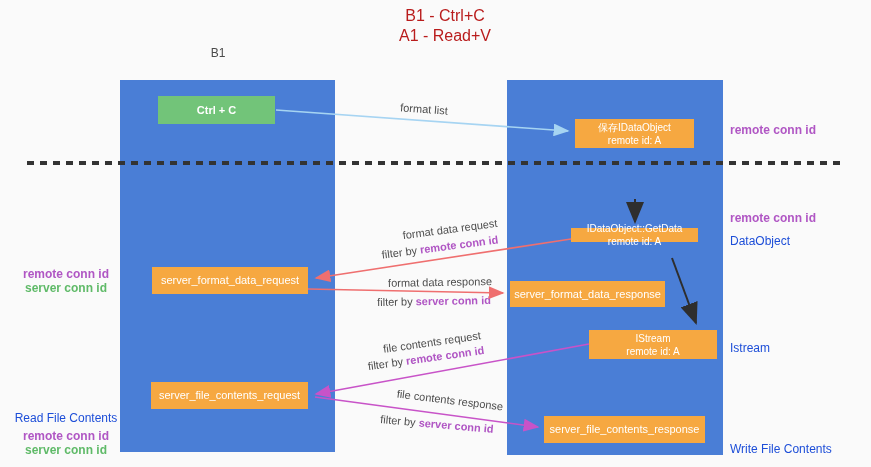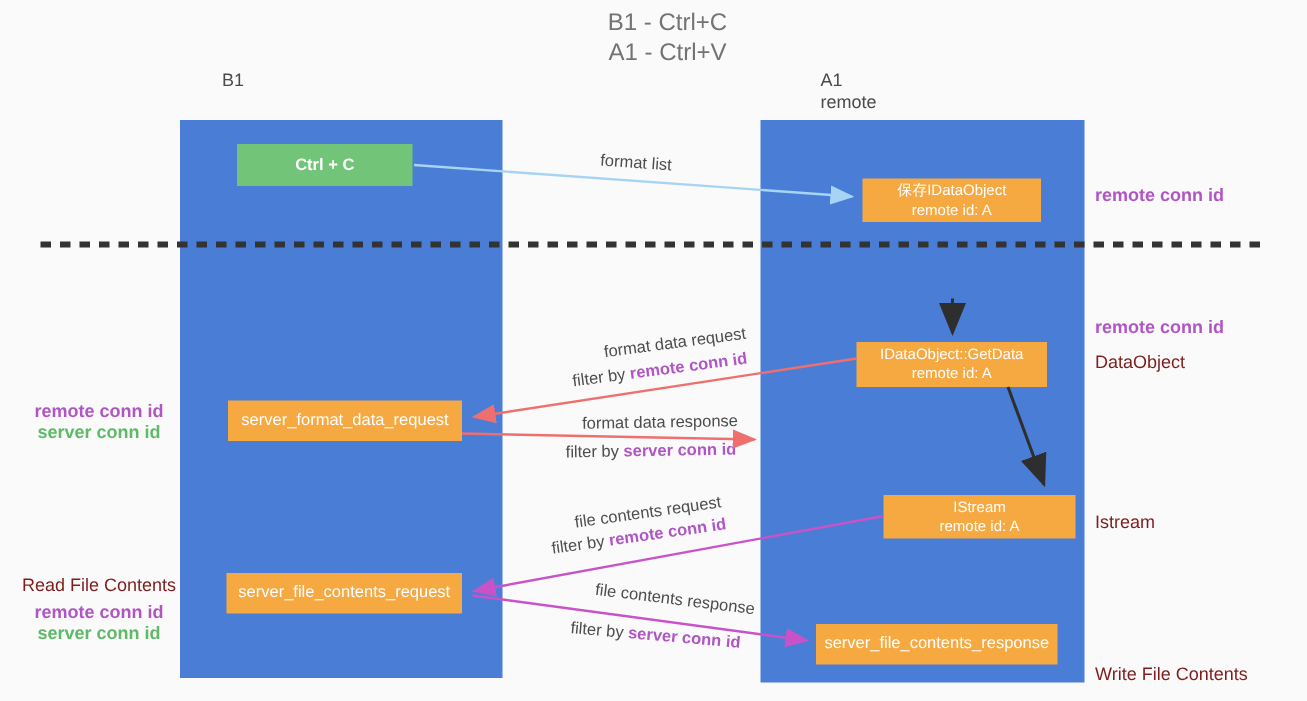--- a/index.html
+++ b/index.html
@@ -3,88 +3,87 @@
 <meta charset="utf-8">
 <style>
   html,body{margin:0;padding:0;background:#fafafa;}
   .canvas{
     position:relative;width:871px;height:467px;overflow:hidden;
     background:#fafafa;
     font-family:"Liberation Sans","DejaVu Sans",sans-serif;
   }
   .title{
     position:absolute;top:6px;left:445px;transform:translateX(-50%);
-    font-size:16px;line-height:1.25;color:#737373;text-align:center;white-space:nowrap;
+    font-size:16px;line-height:1.25;color:#b91c1c;text-align:center;white-space:nowrap;
   }
   .colHeader{
     position:absolute;top:46px;width:140px;transform:translateX(-50%);
-    font-size:12px;line-height:1.25;color:#4a4a4a;text-align:left;
+    font-size:12px;line-height:1.25;color:#4a4a4a;text-align:center;
   }
   .lifeline{position:absolute;top:80px;background:#4a7ed6;}
   .lifeline.left{left:120px;width:215px;height:372px;}
   .lifeline.right{left:507px;width:216px;height:375px;}
   .box{
     position:absolute;display:flex;flex-direction:column;align-items:center;justify-content:center;
     color:#ffffff;text-align:center;font-size:11px;line-height:1.3;white-space:nowrap;
   }
   .box.green{background:#72c479;font-weight:bold;}
   .box.orange{background:#f6a841;}
   .box.twoLine{font-size:10px;}
-  .sideLabel{position:absolute;font-size:12px;color:#7f1d1d;white-space:nowrap;}
+  .sideLabel{position:absolute;font-size:12px;color:#1d4ed8;white-space:nowrap;}
   .sideGroup{position:absolute;width:104px;text-align:center;}
   .connid{font-weight:bold;font-size:12px;line-height:1.2;white-space:nowrap;}
   .purpleText{color:#b056c4;}
   .greenText{color:#5fba68;}
   .flowLabel{
     position:absolute;font-size:11px;color:#4d4d4d;white-space:nowrap;
     transform:translate(-50%,-50%) rotate(var(--r,0deg));
   }
   .flowLabel b{font-weight:bold;}
   svg.overlay{position:absolute;left:0;top:0;pointer-events:none;}
 </style>
 </head>
 <body>
 
 <div class="canvas">
 
   <div class="title">
     <div>B1 - Ctrl+C</div>
-    <div>A1 - Ctrl+V</div>
+    <div>A1 - Read+V</div>
   </div>
 
   <div class="colHeader" style="left:218px;">
     <div>B1</div>
-  </div>
-  <div class="colHeader" style="left:617px;">
-    <div>A1</div>
-    <div>remote</div>
   </div>
 
   <div class="lifeline left"></div>
   <div class="lifeline right"></div>
 
   <div class="box green" style="left:158px;top:96px;width:117px;height:28px;">
     <div>Ctrl + C</div>
   </div>
 
   <div class="box orange twoLine" style="left:575px;top:119px;width:119px;height:29px;align-items:center;">
     <div>保存IDataObject</div>
     <div>remote id: A</div>
   </div>
 
 
-  <div class="box orange twoLine" style="left:571px;top:228px;width:127px;height:30px;">
+  <div class="box orange twoLine" style="left:571px;top:228px;width:127px;height:14px;">
     <div>IDataObject::GetData</div>
     <div>remote id: A</div>
   </div>
 
   <div class="box orange" style="left:152px;top:267px;width:156px;height:27px;">
     <div>server_format_data_request</div>
   </div>
 
+  <div class="box orange" style="left:510px;top:281px;width:155px;height:26px;">
+    <div>server_format_data_response</div>
+  </div>
 
   <div class="box orange twoLine" style="left:589px;top:330px;width:128px;height:29px;">
     <div>IStream</div>
     <div>remote id: A</div>
   </div>
 
   <div class="box orange" style="left:151px;top:382px;width:157px;height:27px;">
     <div>server_file_contents_request</div>
   </div>
 
@@ -96,21 +95,21 @@
   <div class="sideLabel connid purpleText" style="left:730px;top:211px;">remote conn id</div>
   <div class="sideLabel" style="left:730px;top:234px;">DataObject</div>
   <div class="sideLabel" style="left:730px;top:341px;">Istream</div>
   <div class="sideLabel" style="left:730px;top:424px;margin-top:18px;">Write File Contents</div>
 
   <div class="sideGroup" style="left:14px;top:267px;">
     <div class="connid purpleText">remote conn id</div>
     <div class="connid greenText">server conn id</div>
   </div>
   <div class="sideGroup" style="left:14px;top:383px;">
-    <div class="sideLabel" style="position:static;">Read File Contents</div>
+    <div class="sideLabel" style="position:static;margin-top:28px;">Read File Contents</div>
     <div class="connid purpleText" style="margin-top:4px;">remote conn id</div>
     <div class="connid greenText">server conn id</div>
   </div>
 
   <div class="flowLabel" style="left:424px;top:109px;--r:4deg;">format list</div>
 
   <div class="flowLabel" style="left:450px;top:229px;--r:-7.5deg;">format data request</div>
   <div class="flowLabel" style="left:440px;top:247px;--r:-7.5deg;"><span>filter by </span><b class="purpleText">remote conn id</b></div>
 
   <div class="flowLabel" style="left:440px;top:282px;--r:-1deg;">format data response</div>

